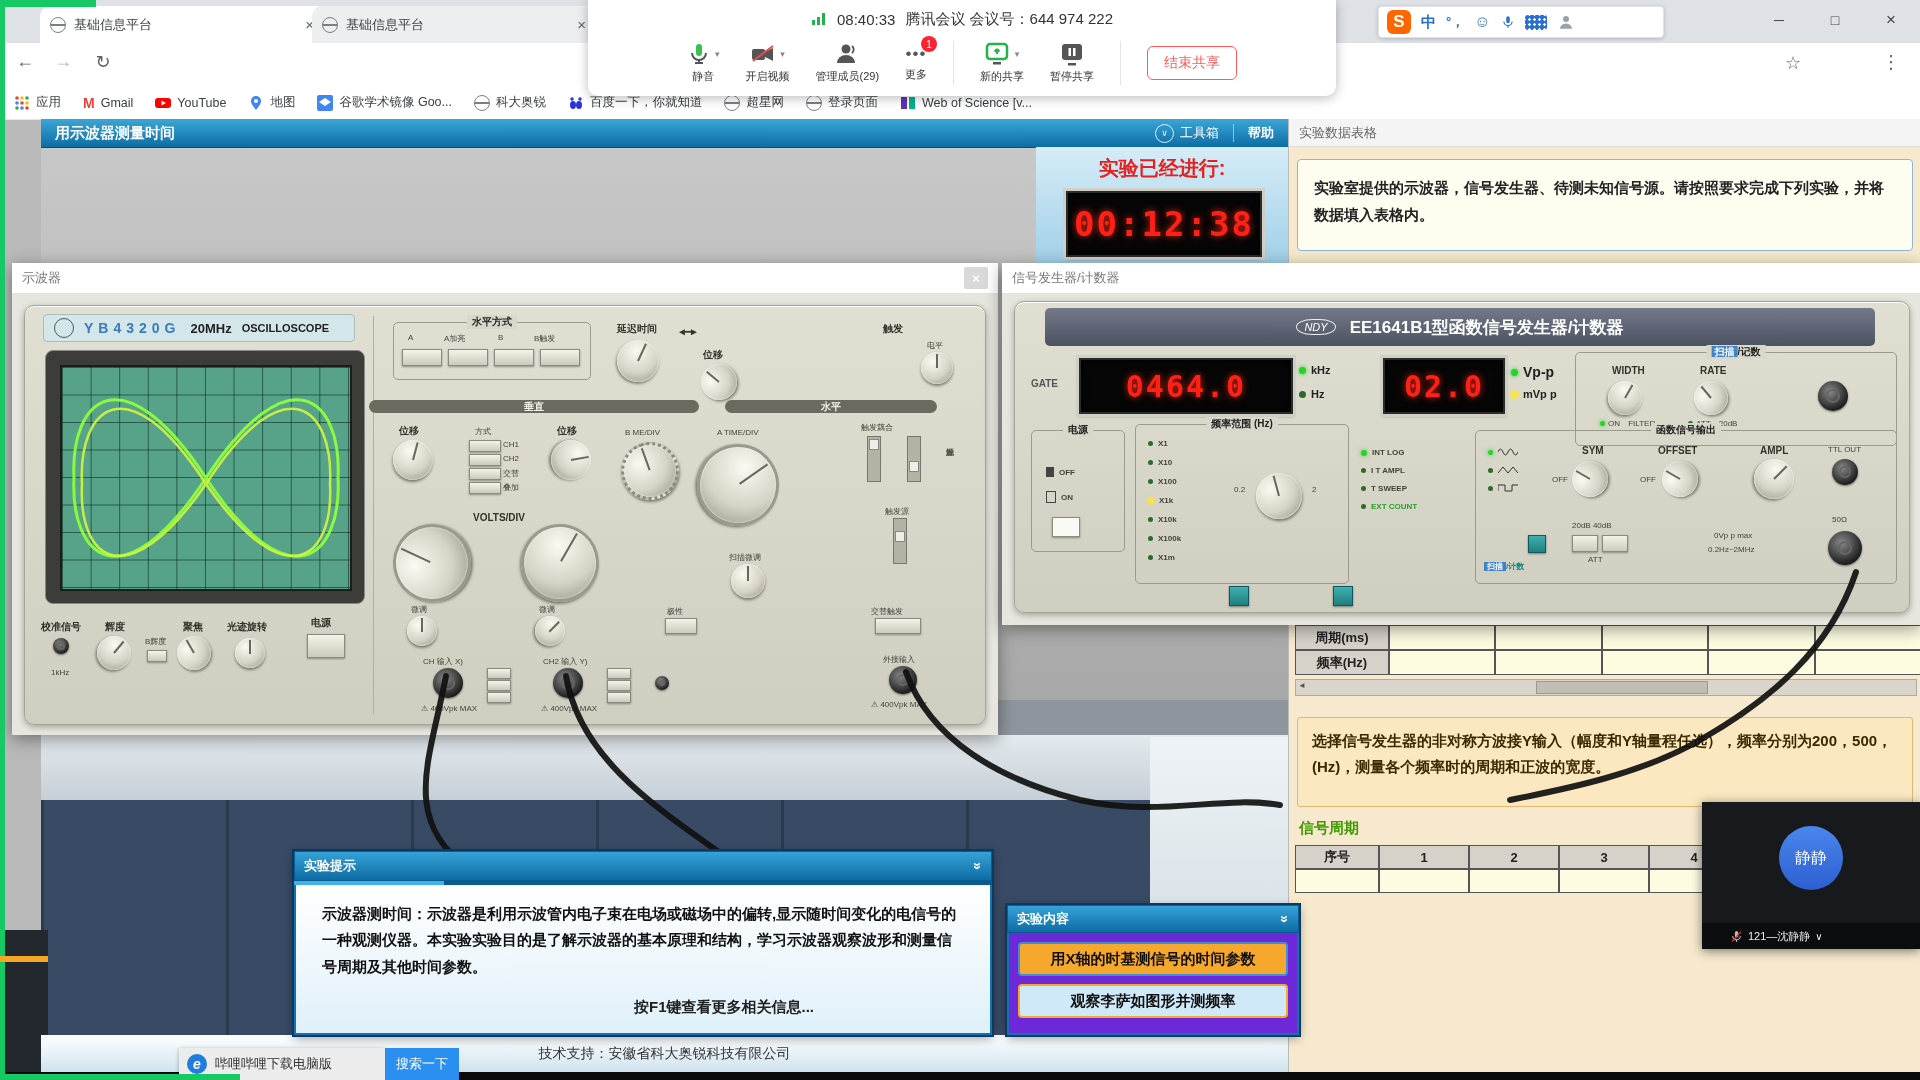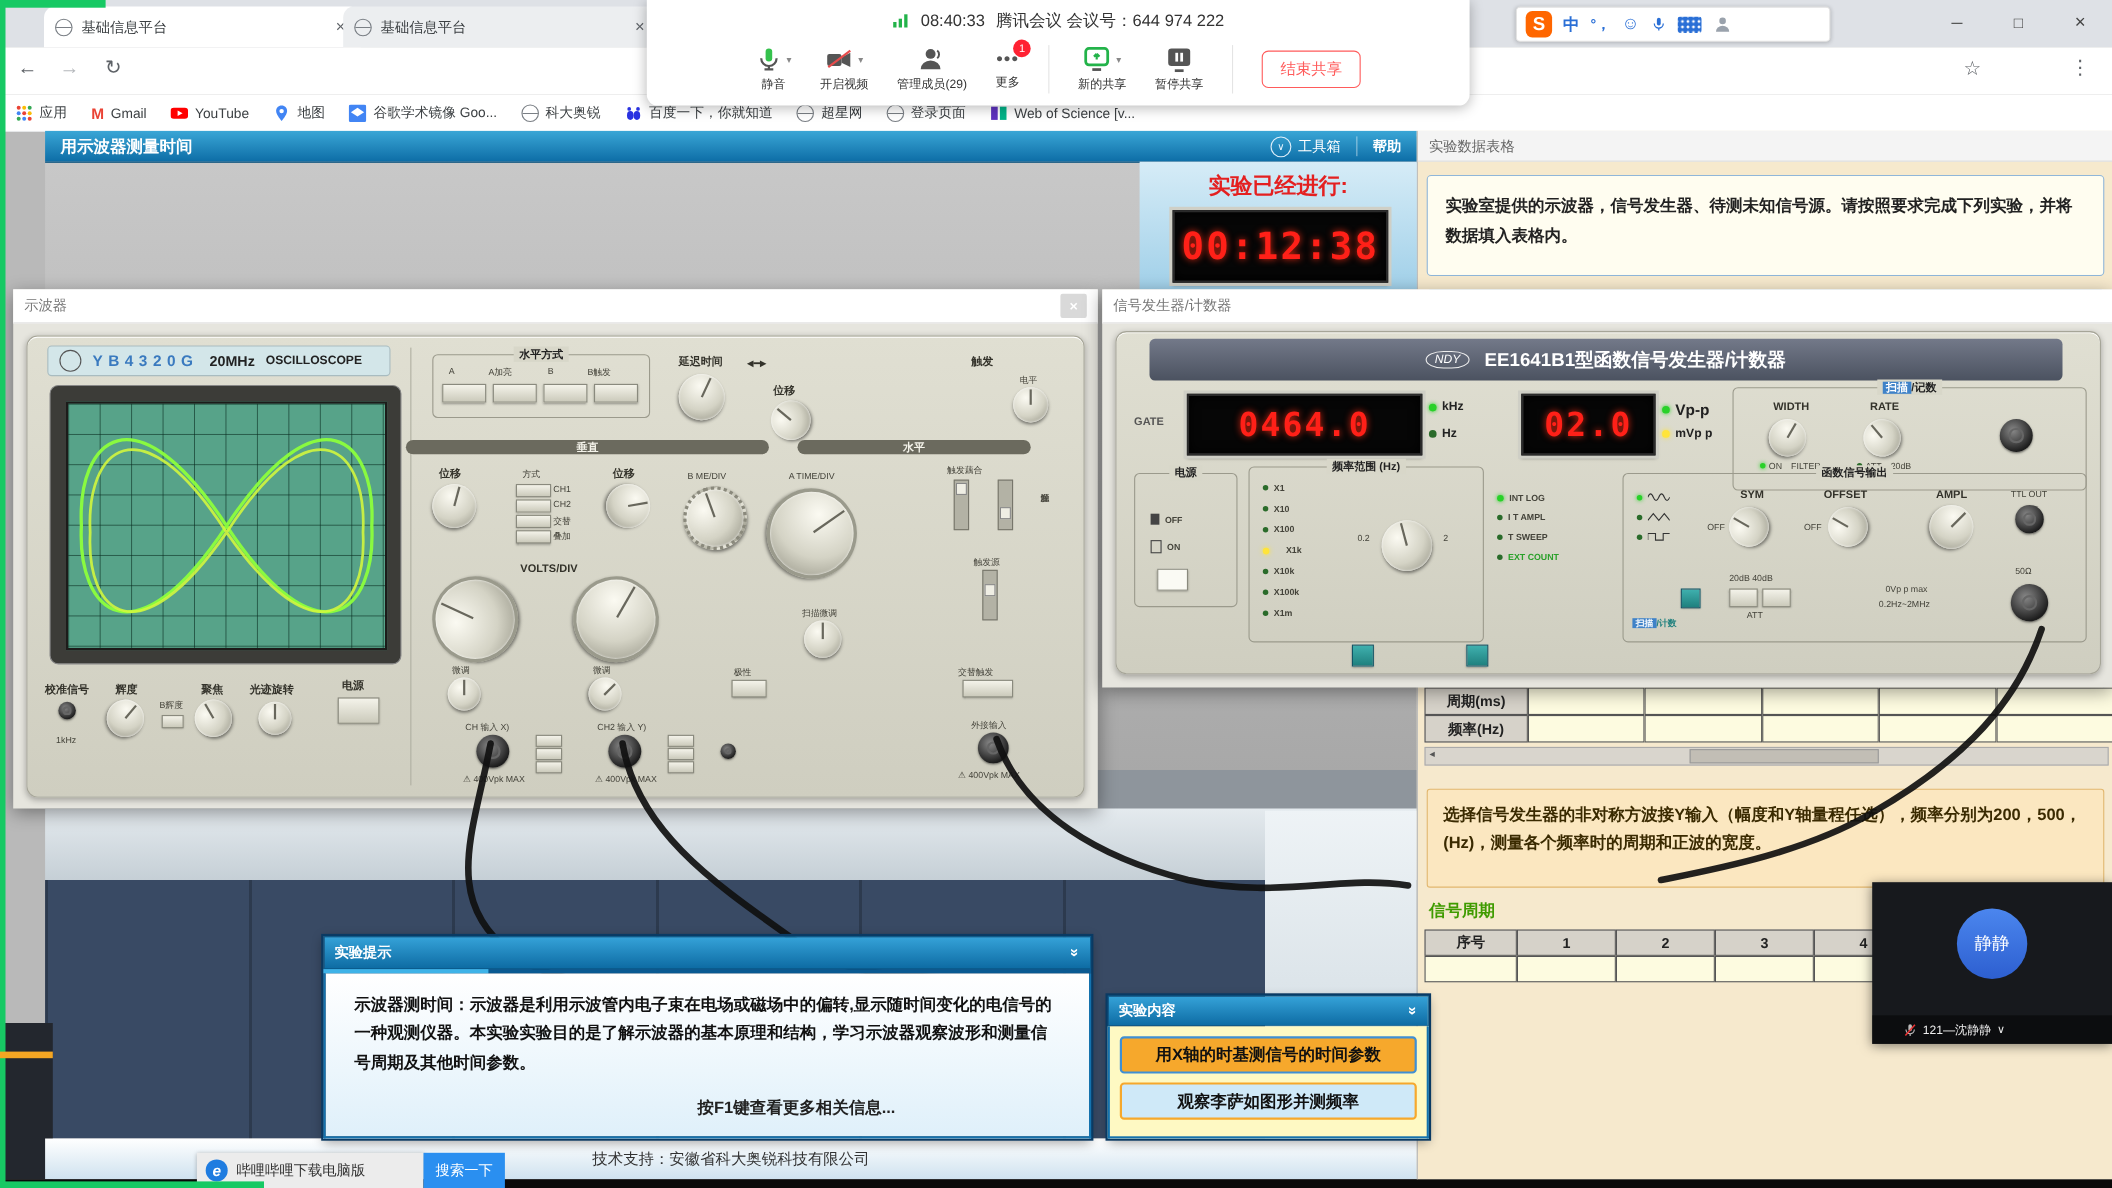--- a/index.html
+++ b/index.html
@@ -444,21 +444,21 @@
             <b>X1</b>
           </span>
         <span class="a f lab8" style="left:12px;top:33px;gap:5px;">
             <span class="gled dim" style="width:5px;height:5px;"></span>
             <b>X10</b>
           </span>
         <span class="a f lab8" style="left:12px;top:52px;gap:5px;">
             <span class="gled dim" style="width:5px;height:5px;"></span>
             <b>X100</b>
           </span>
-        <span class="a f lab8" style="left:12px;top:71px;gap:15px;text-align:right;">
+        <span class="a f lab8" style="left:12px;top:71px;gap:5px;text-align:right;">
             <span class="gled y" style="width:6px;height:6px;"></span>
             <b>X1k</b>
           </span>
         <span class="a f lab8" style="left:12px;top:90px;gap:5px;">
             <span class="gled dim" style="width:5px;height:5px;"></span>
             <b>X10k</b>
           </span>
         <span class="a f lab8" style="left:12px;top:109px;gap:5px;">
             <span class="gled dim" style="width:5px;height:5px;"></span>
             <b>X100k</b>
@@ -555,21 +555,21 @@
       <div style="font-size:15px;font-weight:bold;margin-top:18px;text-align:right;padding-right:150px;">按F1键查看更多相关信息...</div>
     </div>
   </div>
 
 
   <div class="a pnl" style="left:1007px;top:905px;width:292px;height:130px;z-index:6;">
     <div class="phdr" style="height:28px;">
       <span>实验内容</span>
       <span class="col">»</span>
     </div>
-    <div style="height:102px;background:#fef9c3;border:2px solid #1472ad;border-top:none;box-sizing:border-box;padding:9px;">
+    <div style="height:102px;background:#6d28d9;border:2px solid #1472ad;border-top:none;box-sizing:border-box;padding:9px;">
       <div class="obtn" style="background:#f6a82c;border:2px solid #3f8fd4;">用X轴的时基测信号的时间参数</div>
       <div class="obtn" style="background:#cfe9f8;border:2px solid #f6a82c;margin-top:8px;">观察李萨如图形并测频率</div>
     </div>
   </div>
 
   <div class="a f" style="left:179px;top:1048px;width:206px;height:32px;background:#ececec;z-index:7;gap:8px;padding-left:8px;box-sizing:border-box;box-shadow:0 1px 4px rgba(0,0,0,.3);">
     <span style="width:20px;height:20px;border-radius:50%;background:#1f7ce0;color:#fff;font-weight:bold;font-style:italic;display:flex;align-items:center;justify-content:center;font-size:14px;">e</span>
     <span style="font-size:13px;color:#333;">哔哩哔哩下载电脑版</span>
   </div>
   <div class="a" style="left:385px;top:1048px;width:74px;height:32px;background:#2a8ff0;color:#fff;font-size:13px;display:flex;align-items:center;justify-content:center;z-index:7;">搜索一下</div>

